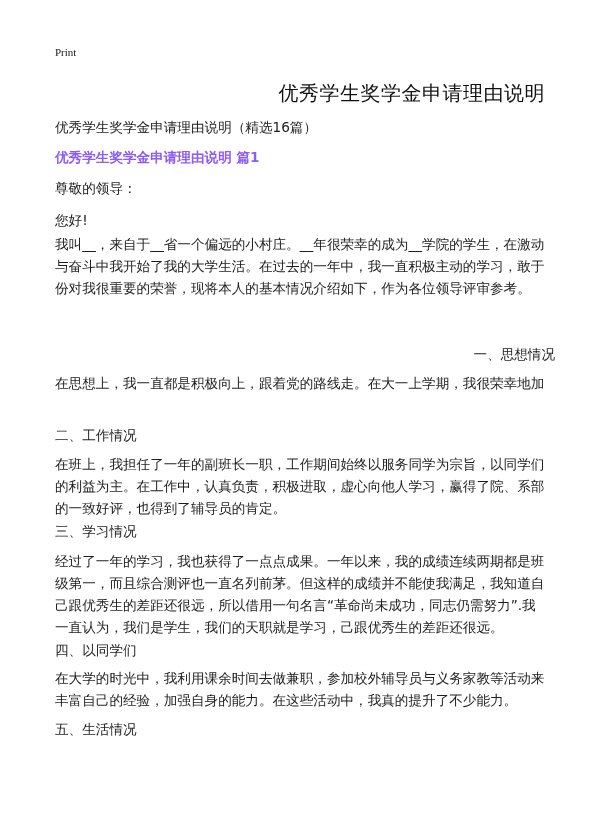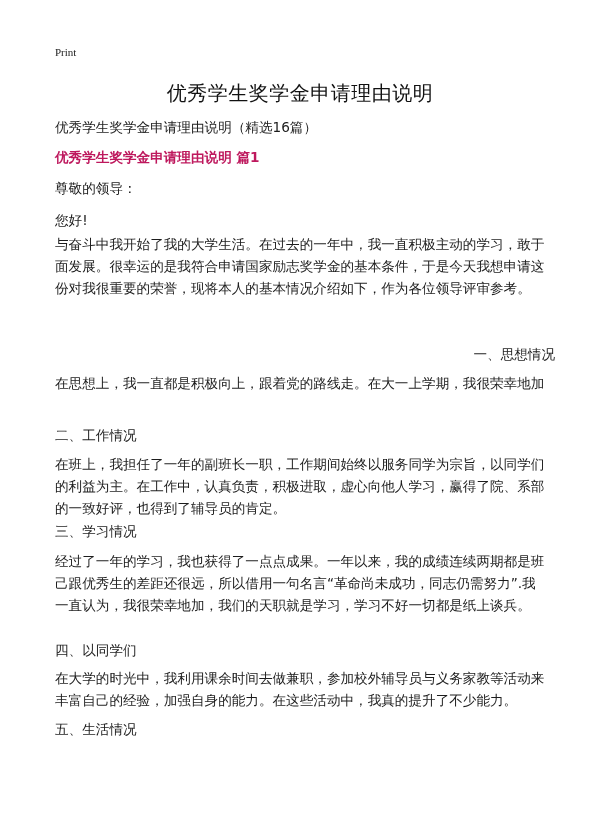--- a/index.html
+++ b/index.html
@@ -27,38 +27,38 @@
       top: 46px;
       font-family: "Liberation Serif", "DejaVu Serif", serif;
       font-size: 11px;
       color: #222;
     }
     .doc-title {
       position: absolute;
       left: 0;
       width: 490px;
       top: 80px;
-      text-align: center;
+      text-align: right;
       font-size: 20px;
       line-height: 26px;
       color: #111;
       letter-spacing: 0.5px;
     }
     .block {
       position: absolute;
       left: 0;
       width: 500px;
       font-size: 13.6px;
       line-height: 22px;
       color: #1c1c1c;
       white-space: nowrap;
     }
     .block.bold {
       font-weight: bold;
-      color: #be185d;
+      color: #8b5cf6;
     }
     .line {
       display: block;
       height: 22px;
     }
   </style>
 </head>
 <body>
 
 <div class="page">
@@ -77,22 +77,22 @@
 
   <div class="block" style="top:177px;">
     <span class="line">尊敬的领导：</span>
   </div>
 
   <div class="block" style="top:209px;">
     <span class="line">您好!</span>
   </div>
 
   <div class="block" style="top:233px;">
+    <span class="line">我叫__，来自于__省一个偏远的小村庄。__年很荣幸的成为__学院的学生，在激动</span>
     <span class="line">与奋斗中我开始了我的大学生活。在过去的一年中，我一直积极主动的学习，敢于</span>
-    <span class="line">面发展。很幸运的是我符合申请国家励志奖学金的基本条件，于是今天我想申请这</span>
     <span class="line">份对我很重要的荣誉，现将本人的基本情况介绍如下，作为各位领导评审参考。</span>
   </div>
 
   <div class="block" style="top:343px;text-align:right;">
     <span class="line">一、思想情况</span>
   </div>
   <div class="block" style="top:372px;">
     <span class="line">在思想上，我一直都是积极向上，跟着党的路线走。在大一上学期，我很荣幸地加</span>
   </div>
 
@@ -103,22 +103,23 @@
     <span class="line">在班上，我担任了一年的副班长一职，工作期间始终以服务同学为宗旨，以同学们</span>
     <span class="line">的利益为主。在工作中，认真负责，积极进取，虚心向他人学习，赢得了院、系部</span>
     <span class="line">的一致好评，也得到了辅导员的肯定。</span>
   </div>
 
   <div class="block" style="top:520px;">
     <span class="line">三、学习情况</span>
   </div>
   <div class="block" style="top:550px;">
     <span class="line">经过了一年的学习，我也获得了一点点成果。一年以来，我的成绩连续两期都是班</span>
+    <span class="line">级第一，而且综合测评也一直名列前茅。但这样的成绩并不能使我满足，我知道自</span>
     <span class="line">己跟优秀生的差距还很远，所以借用一句名言“革命尚未成功，同志仍需努力”.我</span>
-    <span class="line">一直认为，我很荣幸地加，我们的天职就是学习，学习不好一切都是纸上谈兵。</span>
+    <span class="line">一直认为，我们是学生，我们的天职就是学习，己跟优秀生的差距还很远。</span>
   </div>
 
   <div class="block" style="top:639px;">
     <span class="line">四、以同学们</span>
   </div>
   <div class="block" style="top:667px;">
     <span class="line">在大学的时光中，我利用课余时间去做兼职，参加校外辅导员与义务家教等活动来</span>
     <span class="line">丰富自己的经验，加强自身的能力。在这些活动中，我真的提升了不少能力。</span>
   </div>
 

